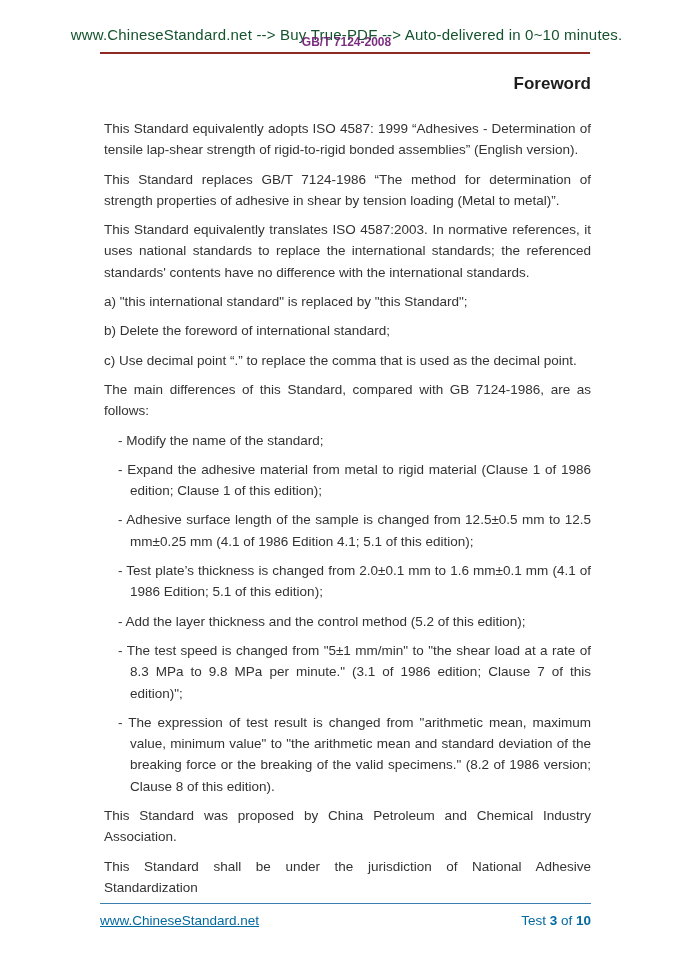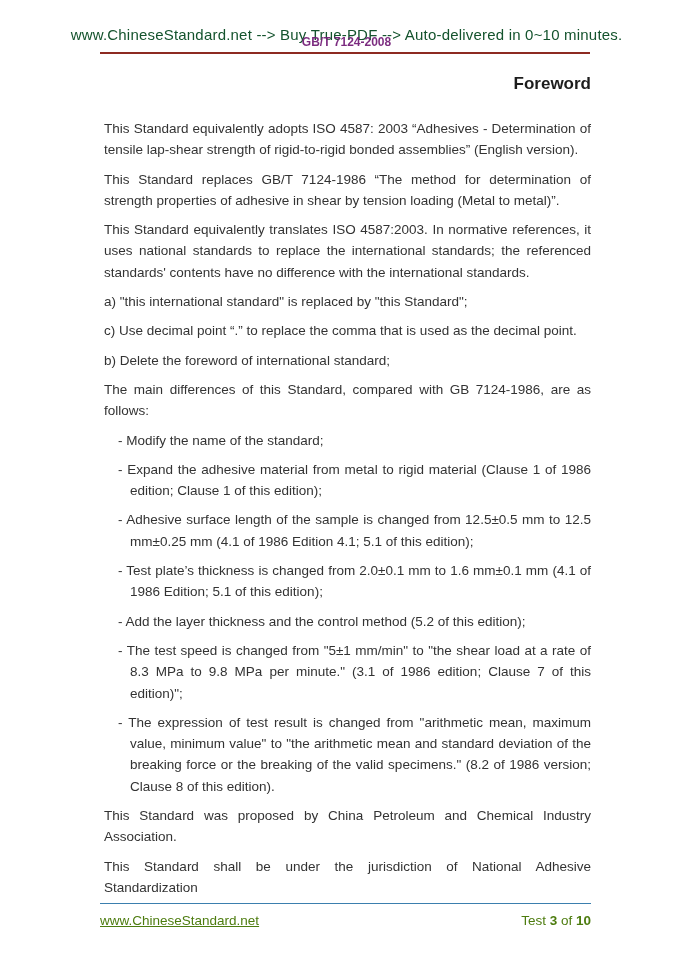--- a/index.html
+++ b/index.html
@@ -45,45 +45,45 @@
   .li-alpha { margin-left: 18px; margin-bottom: 10px; text-align: left !important; }
   .li-dash  { padding-left: 26px; text-indent: -12px; margin-bottom: 10px; }
   .force-justify { text-align-last: justify; }
 
   
   .footer {
     position: absolute; left: 100px; top: 903px; width: 491px;
     border-top: 1px solid #3b7fae;
     padding-top: 9px;
     display: flex; justify-content: space-between; align-items: baseline;
-    font-size: 13.5px; color: #4d7c0f;
+    font-size: 13.5px; color: #0369a1;
   }
   .footer-link { text-decoration: underline; cursor: pointer; }
   .page-indicator { white-space: nowrap; }
   .page-num { font-weight: bold; }
 </style>
 </head>
 <body>
 
 <div class="banner">
   <div class="banner-text">www.ChineseStandard.net --&gt; Buy True-PDF --&gt; Auto-delivered in 0~10 minutes.</div>
   <div class="doc-number">GB/T 7124-2008</div>
   <div class="banner-rule"></div>
 </div>
 
 <div class="content">
   <h1 class="doc-title">Foreword</h1>
 
-  <p>This Standard equivalently adopts ISO 4587: 2003 “Adhesives - Determination of tensile lap-shear strength of rigid-to-rigid bonded assemblies” (English version).</p>
+  <p>This Standard equivalently adopts ISO 4587: 1999 “Adhesives - Determination of tensile lap-shear strength of rigid-to-rigid bonded assemblies” (English version).</p>
   <p>This Standard replaces GB/T 7124-1986 “The method for determination of strength properties of adhesive in shear by tension loading (Metal to metal)”.</p>
   <p>This Standard equivalently translates ISO 4587:2003. In normative references, it uses national standards to replace the international standards; the referenced standards' contents have no difference with the international standards.</p>
 
   <p class="li-alpha">a) "this international standard" is replaced by "this Standard";</p>
+  <p class="li-alpha">b) Delete the foreword of international standard;</p>
   <p class="li-alpha">c) Use decimal point “.” to replace the comma that is used as the decimal point.</p>
-  <p class="li-alpha">b) Delete the foreword of international standard;</p>
 
   <p>The main differences of this Standard, compared with GB 7124-1986, are as follows:</p>
 
   <p class="li-dash">- Modify the name of the standard;</p>
   <p class="li-dash">- Expand the adhesive material from metal to rigid material (Clause 1 of 1986 edition; Clause 1 of this edition);</p>
   <p class="li-dash">- Adhesive surface length of the sample is changed from 12.5±0.5 mm to 12.5 mm±0.25 mm (4.1 of 1986 Edition 4.1; 5.1 of this edition);</p>
   <p class="li-dash">- Test plate’s thickness is changed from 2.0±0.1 mm to 1.6 mm±0.1 mm (4.1 of 1986 Edition; 5.1 of this edition);</p>
   <p class="li-dash">- Add the layer thickness and the control method (5.2 of this edition);</p>
   <p class="li-dash">- The test speed is changed from "5±1 mm/min" to "the shear load at a rate of 8.3 MPa to 9.8 MPa per minute." (3.1 of 1986 edition; Clause 7 of this edition)";</p>
   <p class="li-dash">- The expression of test result is changed from "arithmetic mean, maximum value, minimum value" to "the arithmetic mean and standard deviation of the breaking force or the breaking of the valid specimens." (8.2 of 1986 version; Clause 8 of this edition).</p>

